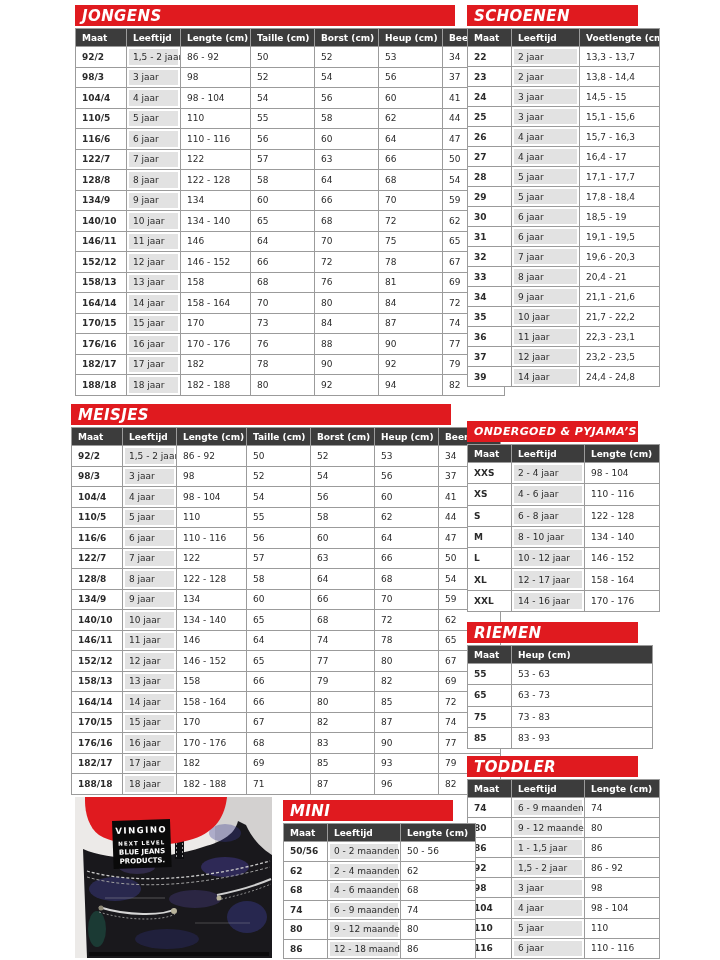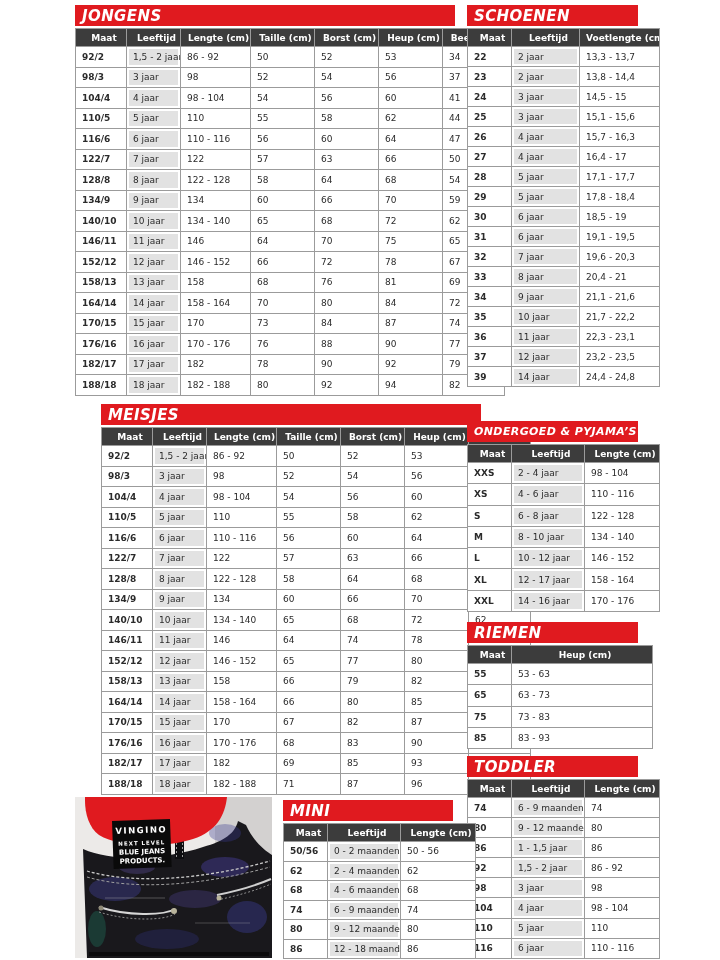--- a/index.html
+++ b/index.html
@@ -10,34 +10,34 @@
   }
   .tsection{position:absolute;}
   .tbar{
     height:21px;background:#e01a1f;color:#fff;display:flex;align-items:center;
     padding-left:7px;font-weight:bold;font-style:italic;font-size:15px;
     letter-spacing:.4px;margin-bottom:2px;box-sizing:border-box;white-space:nowrap;overflow:hidden;
   }
   .tbar.small{font-size:11px;}
   table{width:100%;border-collapse:collapse;table-layout:fixed;}
   th{
-    background:#3c3c3c;color:#fff;font-size:9px;font-weight:bold;text-align:center;
+    background:#3c3c3c;color:#fff;font-size:9px;font-weight:bold;text-align:left;
     padding:0 0 0 6px;height:17px;border:1px solid #9b9b9b;
     overflow:hidden;white-space:nowrap;
   }
   td{
     font-size:9px;color:#2b2b2b;padding:0 0 0 6px;border:1px solid #9b9b9b;
     background:#fff;overflow:hidden;white-space:nowrap;
   }
   td.maat{font-weight:bold;}
   td.gray{background:#e2e2e2;box-shadow:inset 0 0 0 2px #ffffff;}
 
   
   #jongens  {top:5px;  left:75px; width:380px;}
-  #meisjes  {top:404px;left:89px; width:380px;padding-left:12px;}
+  #meisjes  {top:404px;left:59px; width:380px;padding-left:12px;}
   #photo    {top:797px;left:75px; width:197px;height:161px;margin:0;}
   #mini     {top:800px;left:283px;width:170px;}
   #schoenen {top:5px;  left:467px;width:171px;}
   #ondergoed{top:421px;left:467px;width:171px;}
   #riemen   {top:622px;left:467px;width:171px;}
   #toddler  {top:756px;left:467px;width:171px;}
 
   
   #jongens td,#meisjes td{height:19.5px;}
   #schoenen td{height:19px;margin-top:40px;}

